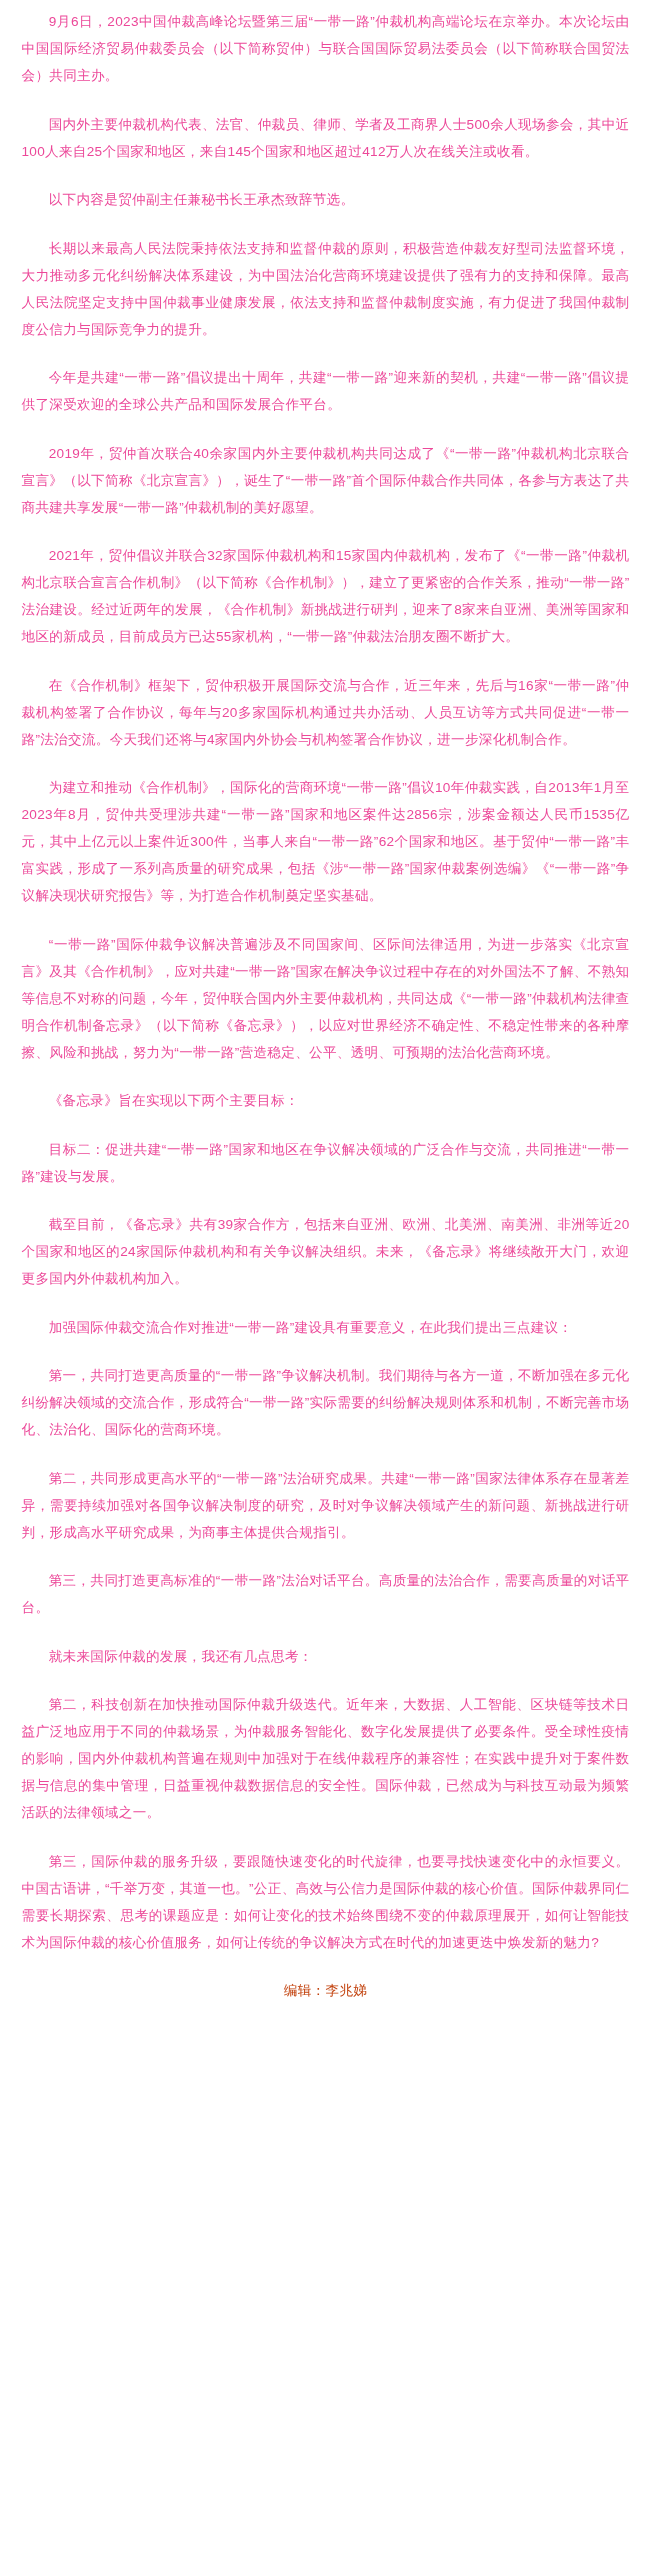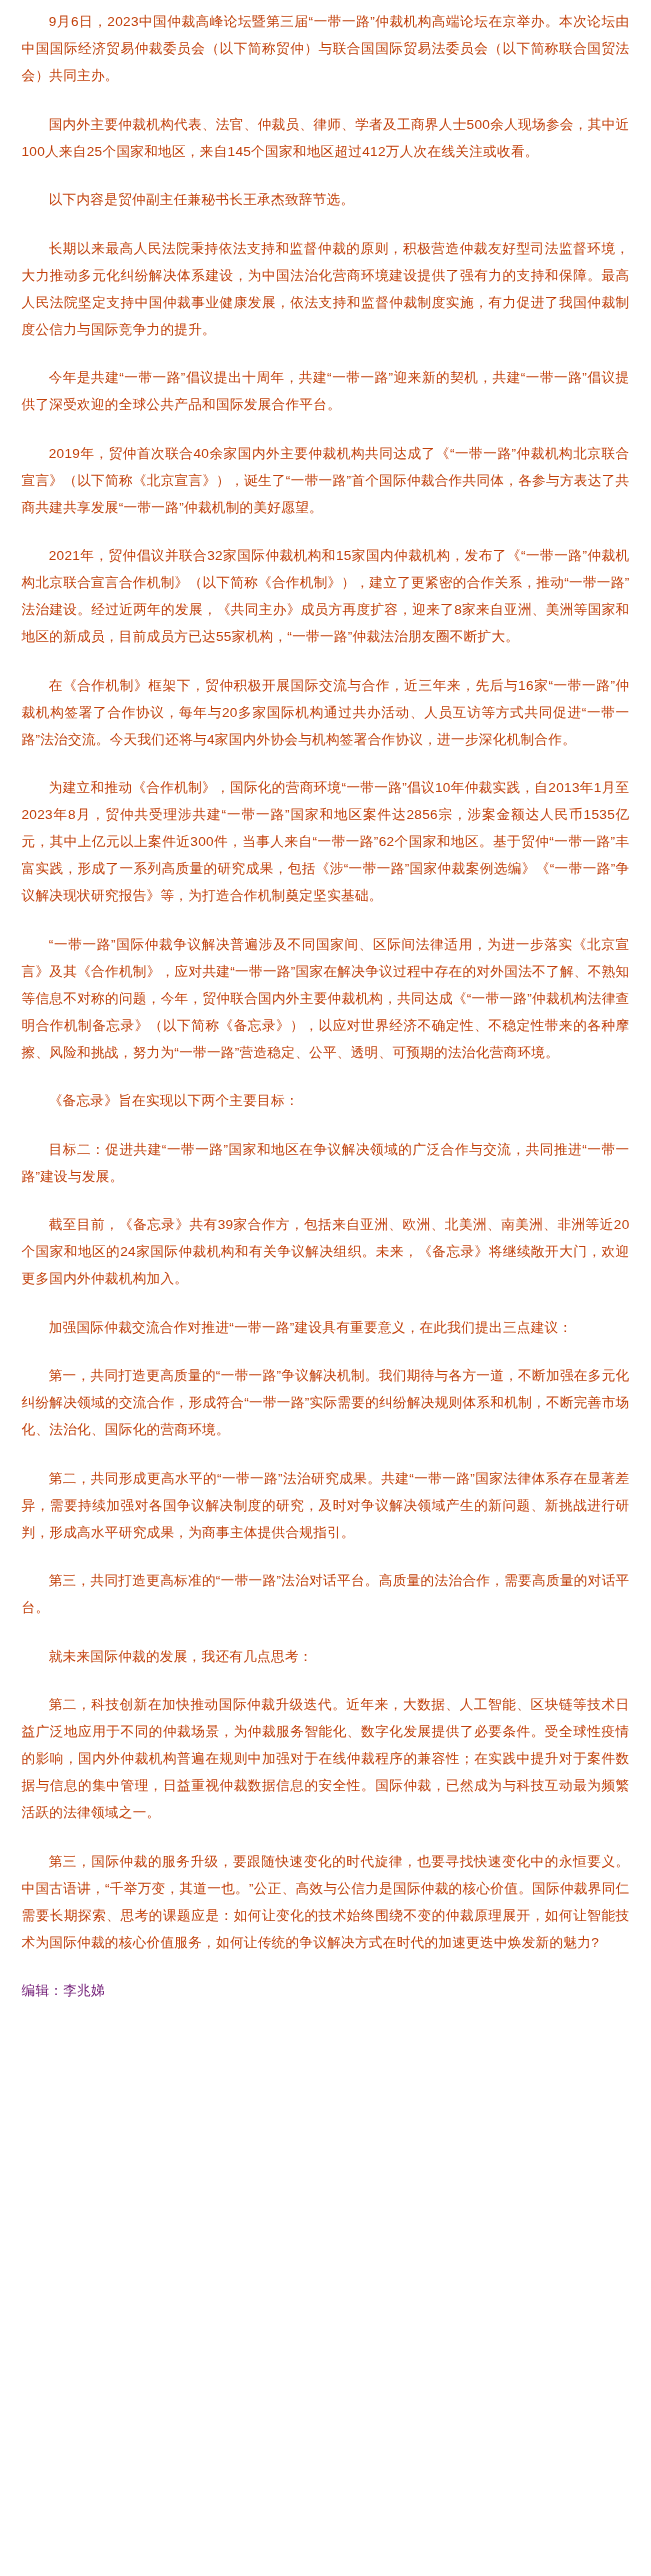--- a/index.html
+++ b/index.html
@@ -15,50 +15,50 @@
   .page {
     box-sizing: border-box;
     width: 651px;
     padding: 8px 21.5px 17px 21.5px;
     background: #ffffff;
   }
   .article-body p {
     margin: 0 0 21.5px 0;
     font-size: 13.6px;
     line-height: 27px;
-    color: #c2410c;
+    color: #ec4899;
     text-align: justify;
     text-justify: inter-character;
     text-indent: 2em;
     letter-spacing: 0.3px;
     word-break: break-all;
   }
   p.editor-line {
     margin: 0;
     font-size: 13.6px;
     line-height: 27px;
-    color: #701a75;
-    text-align: left;
+    color: #c2410c;
+    text-align: center;
     text-indent: 0;
     letter-spacing: 0.3px;
   }
 </style>
 </head>
 <body>
 
 <div class="page">
   <div class="article-body" id="article-body">
 
   <p>9月6日，2023中国仲裁高峰论坛暨第三届“一带一路”仲裁机构高端论坛在京举办。本次论坛由中国国际经济贸易仲裁委员会（以下简称贸仲）与联合国国际贸易法委员会（以下简称联合国贸法会）共同主办。</p>
       <p>国内外主要仲裁机构代表、法官、仲裁员、律师、学者及工商界人士500余人现场参会，其中近100人来自25个国家和地区，来自145个国家和地区超过412万人次在线关注或收看。</p>
       <p>以下内容是贸仲副主任兼秘书长王承杰致辞节选。</p>
       <p>长期以来最高人民法院秉持依法支持和监督仲裁的原则，积极营造仲裁友好型司法监督环境，大力推动多元化纠纷解决体系建设，为中国法治化营商环境建设提供了强有力的支持和保障。最高人民法院坚定支持中国仲裁事业健康发展，依法支持和监督仲裁制度实施，有力促进了我国仲裁制度公信力与国际竞争力的提升。</p>
       <p>今年是共建“一带一路”倡议提出十周年，共建“一带一路”迎来新的契机，共建“一带一路”倡议提供了深受欢迎的全球公共产品和国际发展合作平台。</p>
       <p>2019年，贸仲首次联合40余家国内外主要仲裁机构共同达成了《“一带一路”仲裁机构北京联合宣言》（以下简称《北京宣言》），诞生了“一带一路”首个国际仲裁合作共同体，各参与方表达了共商共建共享发展“一带一路”仲裁机制的美好愿望。</p>
-      <p>2021年，贸仲倡议并联合32家国际仲裁机构和15家国内仲裁机构，发布了《“一带一路”仲裁机构北京联合宣言合作机制》（以下简称《合作机制》），建立了更紧密的合作关系，推动“一带一路”法治建设。经过近两年的发展，《共同主办》成员方再度扩容，迎来了8家来自亚洲、美洲等国家和地区的新成员，目前成员方已达55家机构，“一带一路”仲裁法治朋友圈不断扩大。</p>
+      <p>2021年，贸仲倡议并联合32家国际仲裁机构和15家国内仲裁机构，发布了《“一带一路”仲裁机构北京联合宣言合作机制》（以下简称《合作机制》），建立了更紧密的合作关系，推动“一带一路”法治建设。经过近两年的发展，《合作机制》新挑战进行研判，迎来了8家来自亚洲、美洲等国家和地区的新成员，目前成员方已达55家机构，“一带一路”仲裁法治朋友圈不断扩大。</p>
       <p>在《合作机制》框架下，贸仲积极开展国际交流与合作，近三年来，先后与16家“一带一路”仲裁机构签署了合作协议，每年与20多家国际机构通过共办活动、人员互访等方式共同促进“一带一路”法治交流。今天我们还将与4家国内外协会与机构签署合作协议，进一步深化机制合作。</p>
       <p>为建立和推动《合作机制》，国际化的营商环境“一带一路”倡议10年仲裁实践，自2013年1月至2023年8月，贸仲共受理涉共建“一带一路”国家和地区案件达2856宗，涉案金额达人民币1535亿元，其中上亿元以上案件近300件，当事人来自“一带一路”62个国家和地区。基于贸仲“一带一路”丰富实践，形成了一系列高质量的研究成果，包括《涉“一带一路”国家仲裁案例选编》《“一带一路”争议解决现状研究报告》等，为打造合作机制奠定坚实基础。</p>
       <p>“一带一路”国际仲裁争议解决普遍涉及不同国家间、区际间法律适用，为进一步落实《北京宣言》及其《合作机制》，应对共建“一带一路”国家在解决争议过程中存在的对外国法不了解、不熟知等信息不对称的问题，今年，贸仲联合国内外主要仲裁机构，共同达成《“一带一路”仲裁机构法律查明合作机制备忘录》（以下简称《备忘录》），以应对世界经济不确定性、不稳定性带来的各种摩擦、风险和挑战，努力为“一带一路”营造稳定、公平、透明、可预期的法治化营商环境。</p>
       <p>《备忘录》旨在实现以下两个主要目标：</p>
       <p>目标二：促进共建“一带一路”国家和地区在争议解决领域的广泛合作与交流，共同推进“一带一路”建设与发展。</p>
       <p>截至目前，《备忘录》共有39家合作方，包括来自亚洲、欧洲、北美洲、南美洲、非洲等近20个国家和地区的24家国际仲裁机构和有关争议解决组织。未来，《备忘录》将继续敞开大门，欢迎更多国内外仲裁机构加入。</p>
       <p>加强国际仲裁交流合作对推进“一带一路”建设具有重要意义，在此我们提出三点建议：</p>
       <p>第一，共同打造更高质量的“一带一路”争议解决机制。我们期待与各方一道，不断加强在多元化纠纷解决领域的交流合作，形成符合“一带一路”实际需要的纠纷解决规则体系和机制，不断完善市场化、法治化、国际化的营商环境。</p>
       <p>第二，共同形成更高水平的“一带一路”法治研究成果。共建“一带一路”国家法律体系存在显著差异，需要持续加强对各国争议解决制度的研究，及时对争议解决领域产生的新问题、新挑战进行研判，形成高水平研究成果，为商事主体提供合规指引。</p>
       <p>第三，共同打造更高标准的“一带一路”法治对话平台。高质量的法治合作，需要高质量的对话平台。</p>

